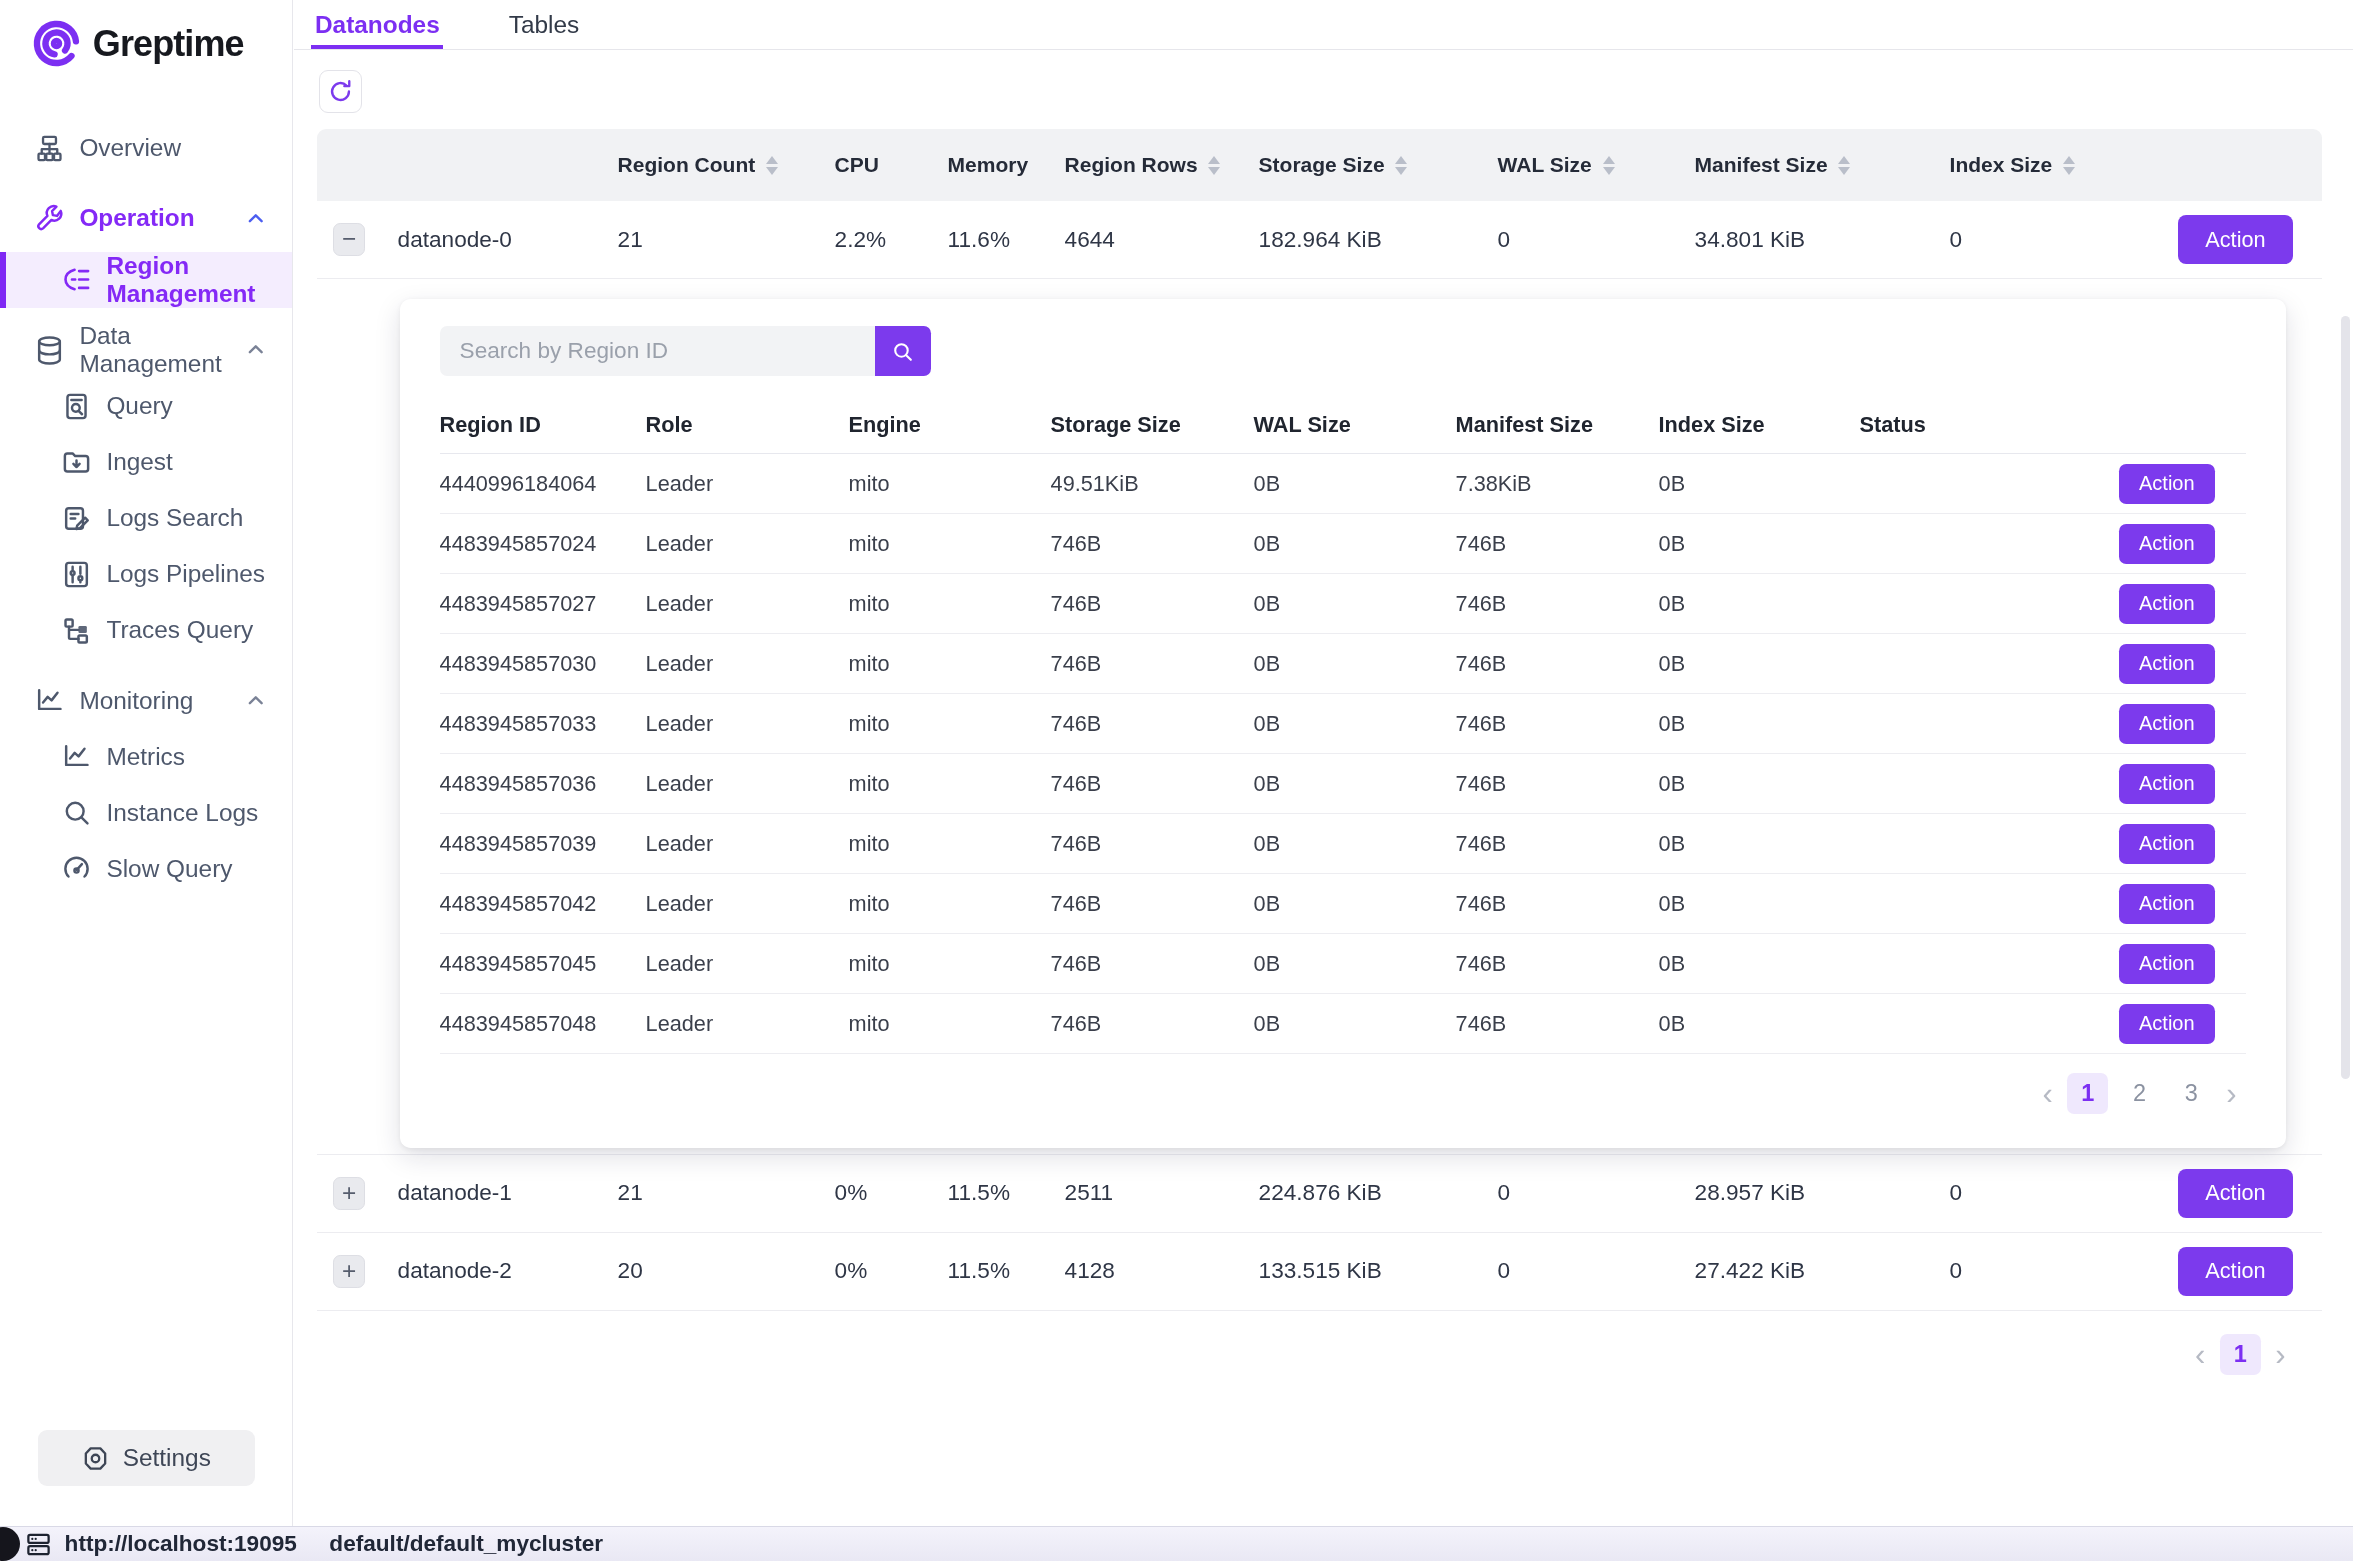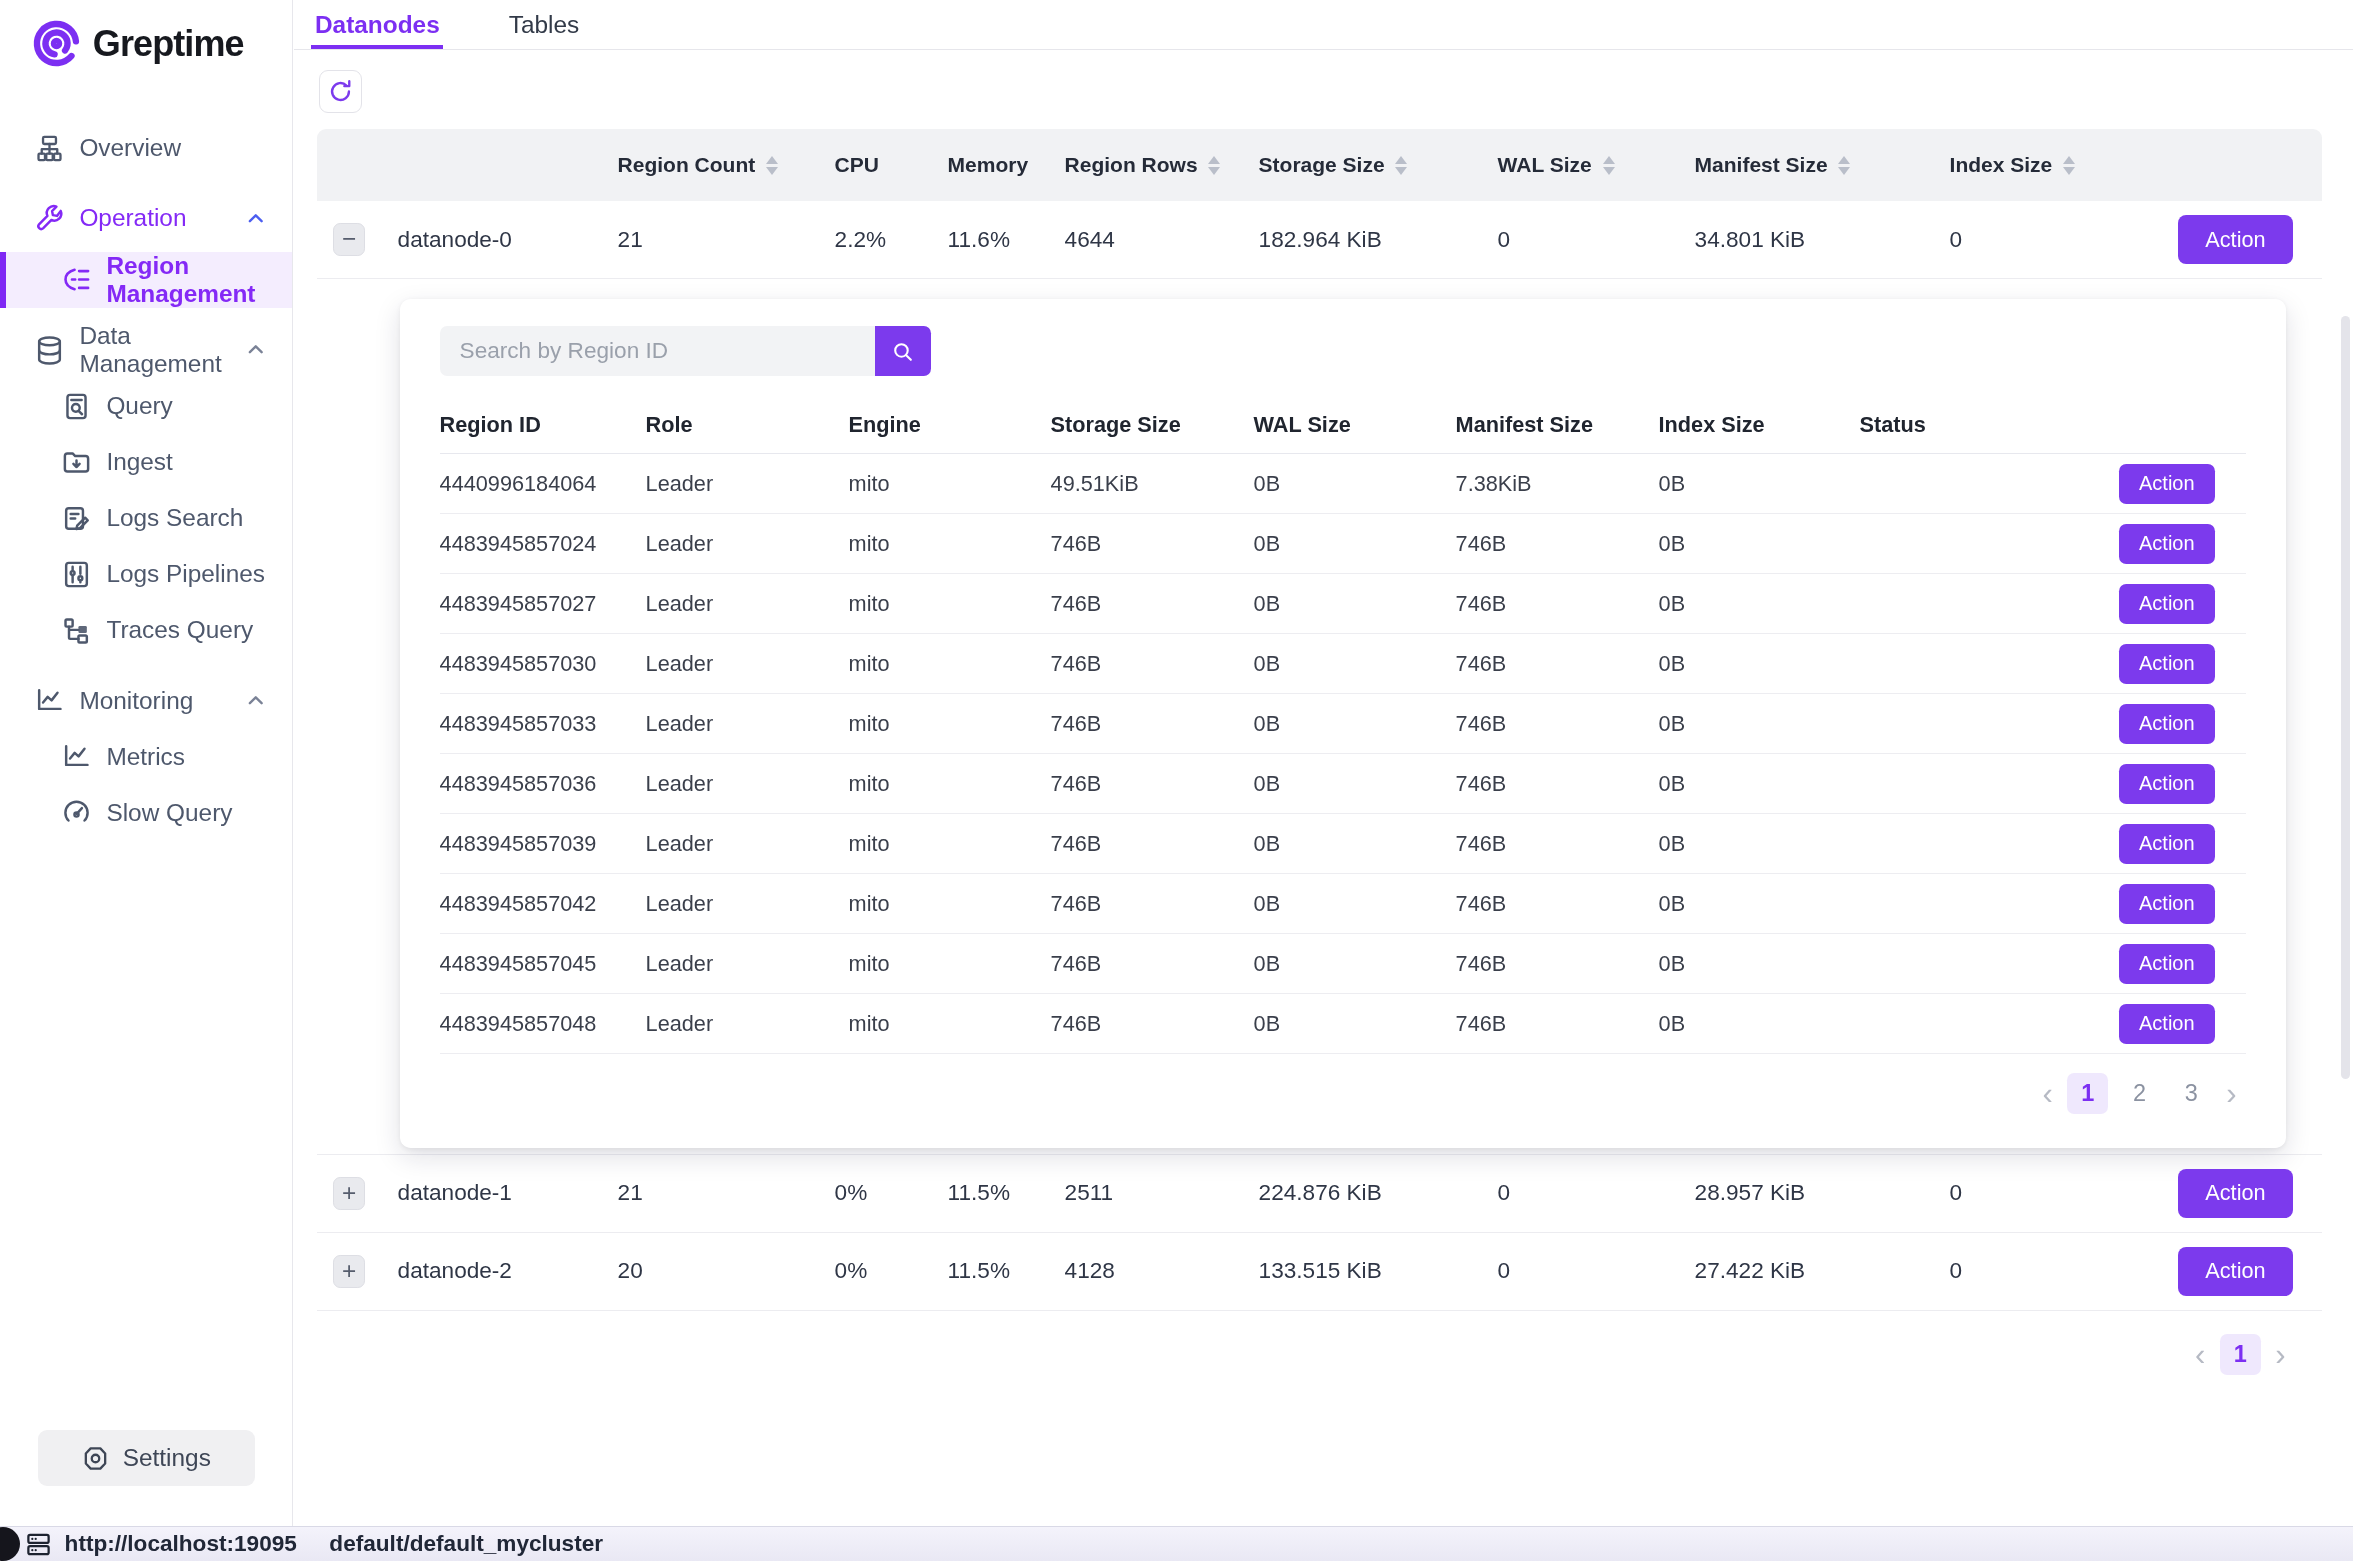--- a/index.html
+++ b/index.html
@@ -19,21 +19,21 @@
   .logo-row{ display:flex; align-items:center; gap:10.8px; padding:18px 0 0 31px; }
   .logo-text{ font-size:36px; font-weight:800; color:#17191f; letter-spacing:-0.9px; }
   .nav{ margin-top:51px; flex:1 1 auto; overflow:hidden; }
   .nav-item{
     height:56px; display:flex; align-items:center; gap:14.4px;
     padding-left:34px; color:#4e586c; font-size:24.4px; cursor:pointer;
   }
   .nav-item .nv-icon{ flex:0 0 auto; color:#4e586c; }
   .nav-item.group{ margin-top:14.4px; font-weight:500; }
   .nav-item.child{ padding-left:61px; }
-  .nav-item.accent{ color:#8429f6; font-weight:400; }
+  .nav-item.accent{ color:#8429f6; font-weight:700; }
   .nav-item.accent .nv-icon{ color:#8429f6; }
   .nav-item.active{
     background:#f4edfe; color:#8429f6; font-weight:700;
     border-left:6.3px solid #7f27f4; padding-left:55px; margin:5.4px 0;
   }
   .nav-item.active .nv-icon{ color:#8429f6; }
   .chev{ margin-left:auto; margin-right:25px; color:#7a8296; }
   .chev.blue{ color:#4c5ef0; }
   .settings-btn{
     margin:0 auto 40px auto; width:217px; height:56px; flex:0 0 auto;
@@ -271,20 +271,29 @@
     <div class="nav-item child">
       <span class="nv-icon">
         <svg width="31" height="31" viewBox="0 0 24 24" fill="none" stroke="currentColor" stroke-width="1.9" stroke-linecap="round" stroke-linejoin="round">
           <path d="M4 4v14.5h16.5"></path>
             <path d="M7 13.5l3.6-4.3 3 2.7 4.6-5.9"></path>
         </svg>
       </span>
       <span>Metrics</span>
     </div>
 
+    <div class="nav-item child">
+      <span class="nv-icon">
+        <svg width="31" height="31" viewBox="0 0 24 24" fill="none" stroke="currentColor" stroke-width="1.9" stroke-linecap="round" stroke-linejoin="round">
+          <circle cx="11" cy="11" r="6.5"></circle>
+            <path d="M15.8 15.8 20.5 20.5"></path>
+        </svg>
+      </span>
+      <span>Instance Logs</span>
+    </div>
 
     <div class="nav-item child">
       <span class="nv-icon">
         <svg width="31" height="31" viewBox="0 0 24 24" fill="none" stroke="currentColor" stroke-width="1.9" stroke-linecap="round" stroke-linejoin="round">
           <path d="M5.8 18.2a8.6 8.6 0 1 1 12.4 0"></path>
             <path d="M12 13.2 16.2 8.6"></path>
             <circle cx="12" cy="13.6" r="1.6"></circle>
         </svg>
       </span>
       <span>Slow Query</span>

